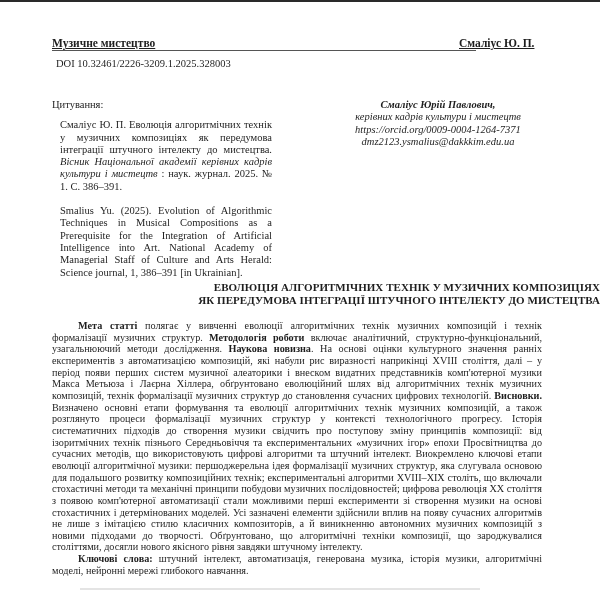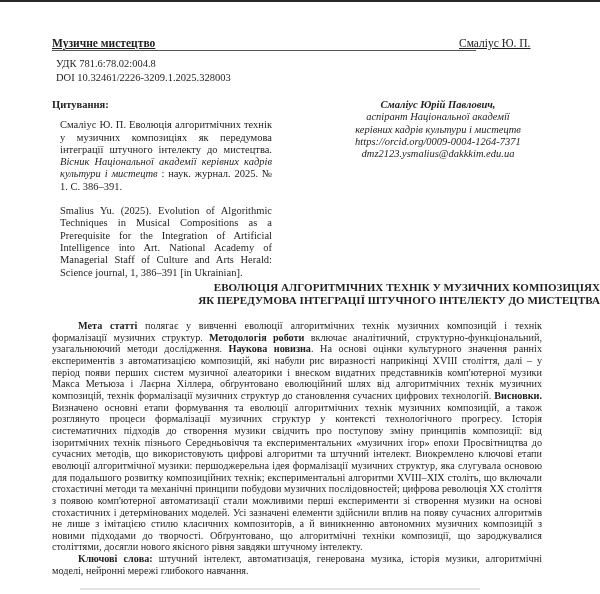--- a/index.html
+++ b/index.html
@@ -17,28 +17,28 @@
       position: absolute; left: 52px; top: 36px; width: 424px;
       border-bottom: 1.5px solid #555;
       height: 14px;
     }
     .rh-left {
       position: absolute; left: 0; top: 0;
       font-weight: bold; font-size: 11.5px; text-decoration: underline; line-height: 14px;
     }
     .rh-right {
       position: absolute; left: 459px; top: 36px;
-      font-weight: normal; font-size: 11.5px; text-decoration: underline; line-height: 14px;
+      font-weight: bold; font-size: 11.5px; text-decoration: underline; line-height: 14px;
       white-space: nowrap;
     }
 
     .ids { position: absolute; left: 56px; top: 57px; font-size: 10.5px; line-height: 13.5px; }
 
     .citation { position: absolute; left: 52px; top: 99px; width: 228px; font-size: 10.5px; line-height: 12.3px; text-align: justify; }
-    .citation .label { font-weight: bold; }
+    .citation .label { font-weight: normal; }
     .citation p { margin: 8px; }
     .citation .en { margin-top: 12px; }
     .citation i { font-style: italic; }
 
     .author { position: absolute; left: 318px; top: 99px; width: 240px; text-align: center; font-size: 10.5px; line-height: 12.3px; font-style: italic; }
     .author .name { font-weight: bold; }
 
     .title { position: absolute; left: 40px; top: 281px; width: 560px; text-align: right; font-weight: bold; font-size: 11px; line-height: 13px; letter-spacing: 0.05px; }
 
     .abstract { position: absolute; left: 52px; top: 320px; width: 490px; font-size: 10.2px; line-height: 11.65px; text-align: justify; }
@@ -54,33 +54,31 @@
 <div class="topbar"></div>
 
 <div class="page">
 
   <div class="running-header">
     <span class="rh-left">Музичне мистецтво</span>
   </div>
   <span class="rh-right">Смаліус Ю. П.</span>
 
   <div class="ids">
-    <div>УДК 781.6:78.02:004.8</div>
     <div>DOI 10.32461/2226-3209.1.2025.328003</div>
   </div>
 
   <div class="citation">
     <div class="label">Цитування:</div>
     <p><span>Смаліус Ю. П. Еволюція алгоритмічних технік у музичних композиціях як передумова інтеграції штучного інтелекту до мистецтва. </span><i>Вісник Національної академії керівних кадрів культури і мистецтв</i><span> : наук. журнал. 2025. № 1. С. 386–391.</span></p>
     <p class="en">Smalius Yu. (2025). Evolution of Algorithmic Techniques in Musical Compositions as a Prerequisite for the Integration of Artificial Intelligence into Art. National Academy of Managerial Staff of Culture and Arts Herald: Science journal, 1, 386–391 [in Ukrainian].</p>
   </div>
 
   <div class="author">
     <div class="name">Смаліус Юрій Павлович,</div>
-    <div>аспірант Національної академії</div>
     <div>керівних кадрів культури і мистецтв</div>
     <div>https://orcid.org/0009-0004-1264-7371</div>
     <div>dmz2123.ysmalius@dakkkim.edu.ua</div>
   </div>
 
   <div class="title">
     <div>ЕВОЛЮЦІЯ АЛГОРИТМІЧНИХ ТЕХНІК У МУЗИЧНИХ КОМПОЗИЦІЯХ</div>
     <div>ЯК ПЕРЕДУМОВА ІНТЕГРАЦІЇ ШТУЧНОГО ІНТЕЛЕКТУ ДО МИСТЕЦТВА</div>
   </div>
 

